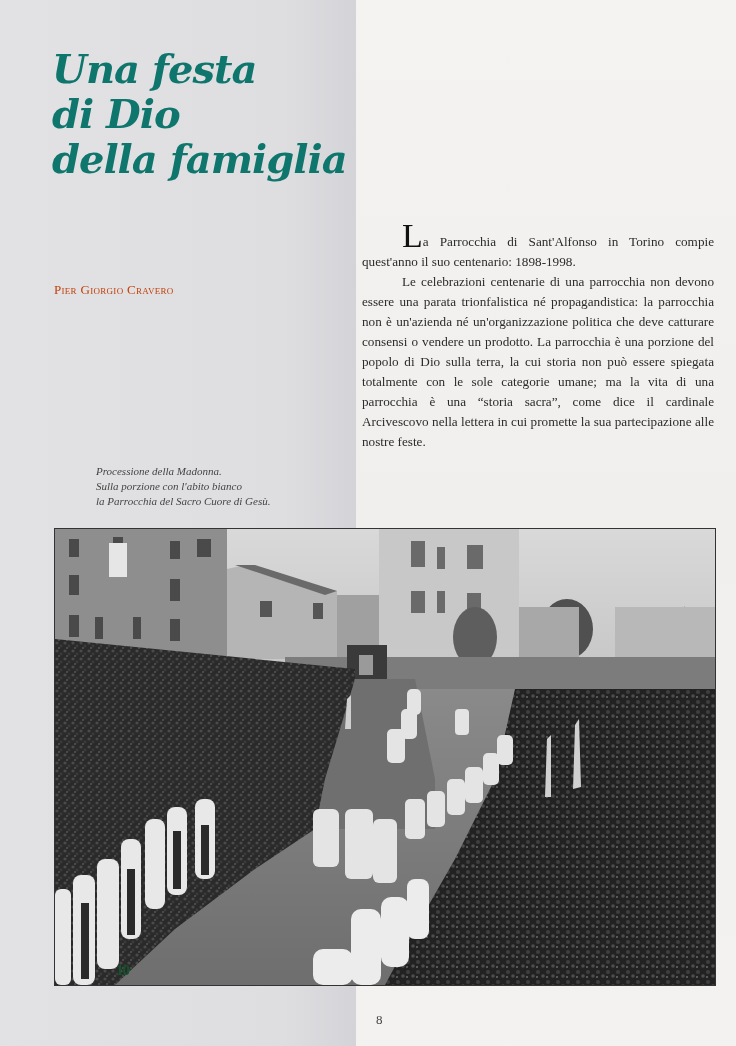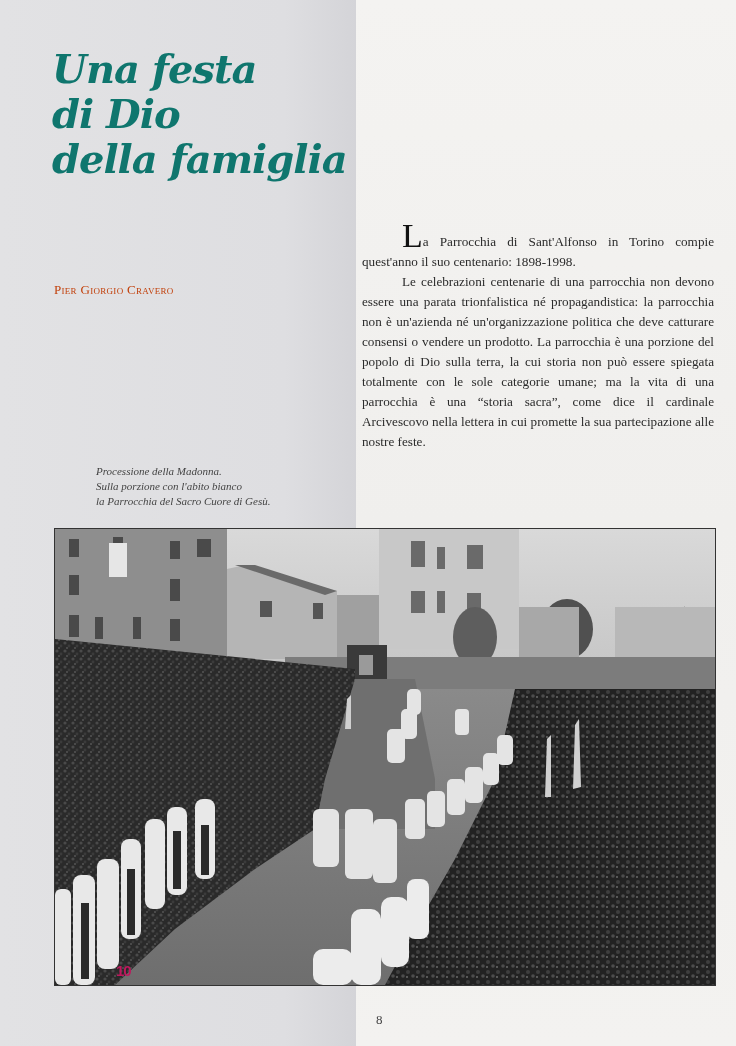--- a/index.html
+++ b/index.html
@@ -99,24 +99,24 @@
       height: 456px;
       border: 1px solid #333;
       overflow: hidden;
       background: #5a5a5a;
     }
     .photo svg { display: block; }
     .photo-number {
       position: absolute;
       left: 116px;
       top: 962px;
-      font-family: Liberation Sans, sans-serif;
+      font-family: Liberation Serif, serif;
       font-weight: bold;
       font-size: 15px;
-      color: #be185d;
+      color: #14532d;
       letter-spacing: -1px;
     }
     .page-number {
       position: absolute;
       left: 376px;
       top: 1012px;
       font-family: "Liberation Serif", serif;
       font-size: 13px;
       color: #444;
     }

